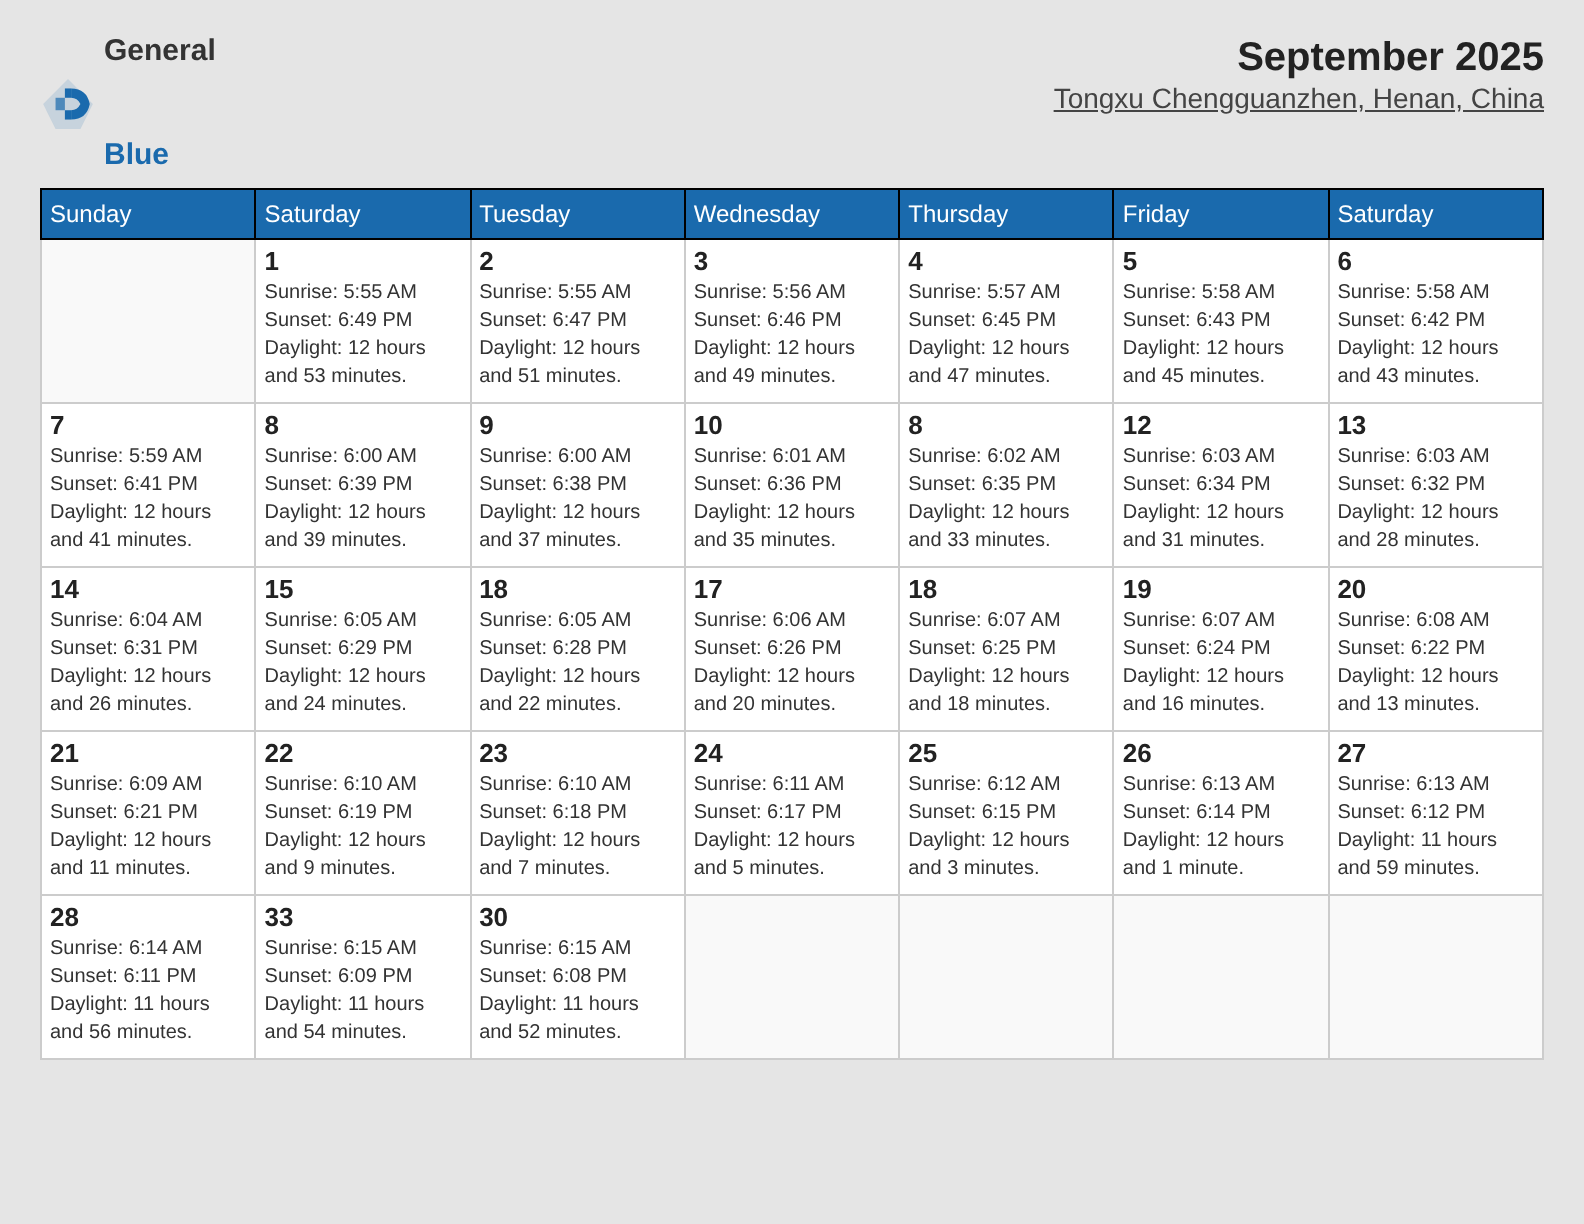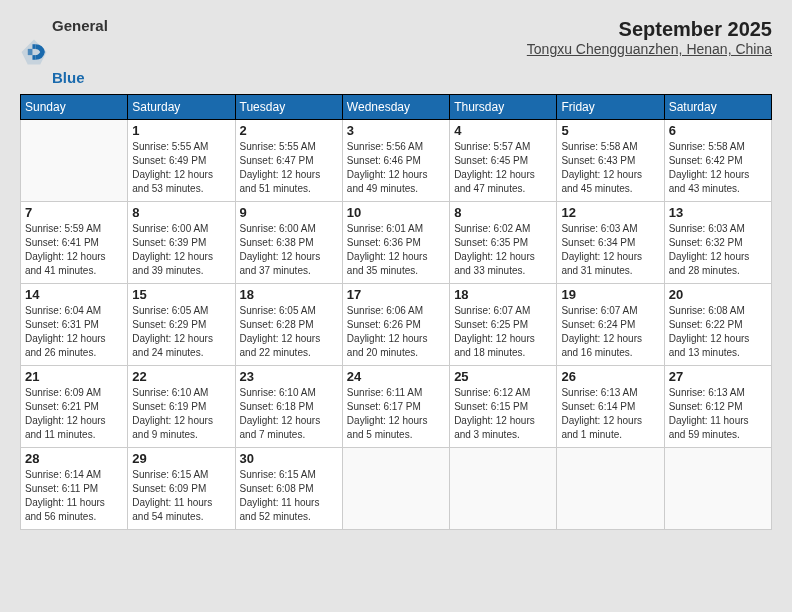--- a/index.html
+++ b/index.html
@@ -256,21 +256,21 @@
             <span class="day-number">27</span>
             <div class="cell-info">Sunrise: 6:13 AM<br>Sunset: 6:12 PM<br>Daylight: 11 hours<br>and 59 minutes.</div>
           </td>
         </tr>
         <tr class="week-row">
           <td>
             <span class="day-number">28</span>
             <div class="cell-info">Sunrise: 6:14 AM<br>Sunset: 6:11 PM<br>Daylight: 11 hours<br>and 56 minutes.</div>
           </td>
           <td>
-            <span class="day-number">29</span>
+            <span class="day-number">33</span>
             <div class="cell-info">Sunrise: 6:15 AM<br>Sunset: 6:09 PM<br>Daylight: 11 hours<br>and 54 minutes.</div>
           </td>
           <td>
             <span class="day-number">30</span>
             <div class="cell-info">Sunrise: 6:15 AM<br>Sunset: 6:08 PM<br>Daylight: 11 hours<br>and 52 minutes.</div>
           </td>
           <td class="empty"></td>
           <td class="empty"></td>
           <td class="empty"></td>
           <td class="empty"></td>

